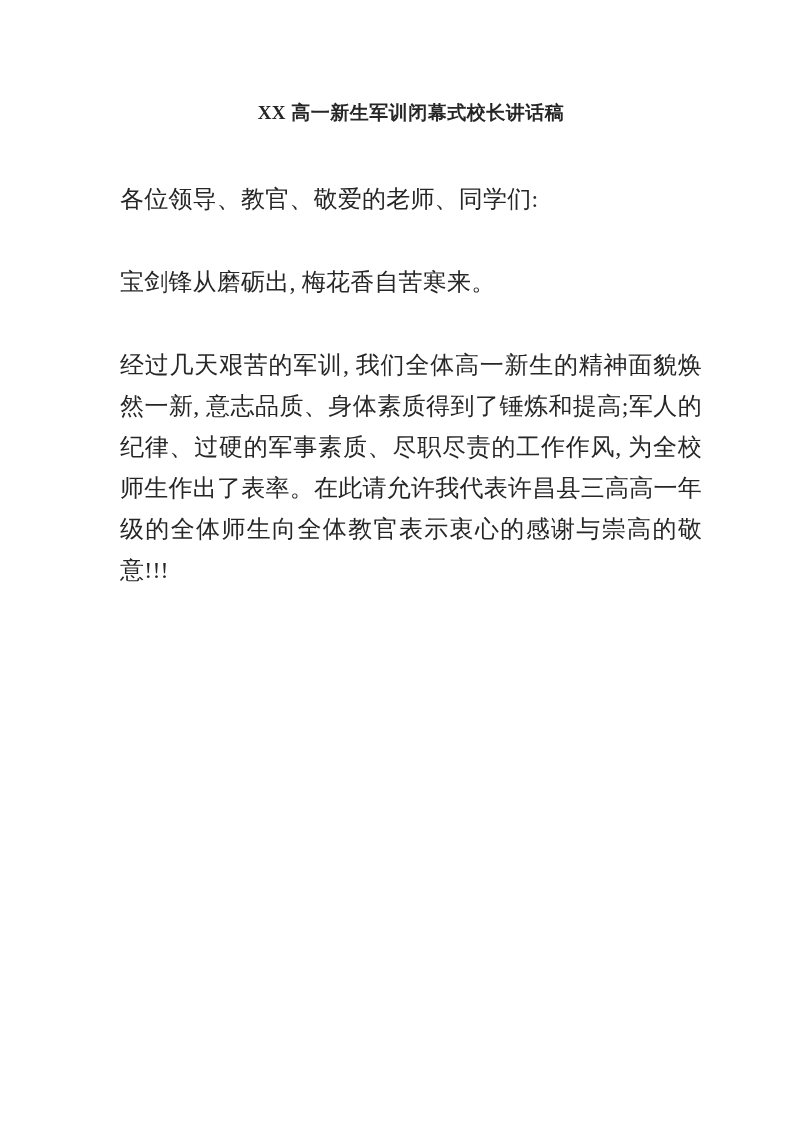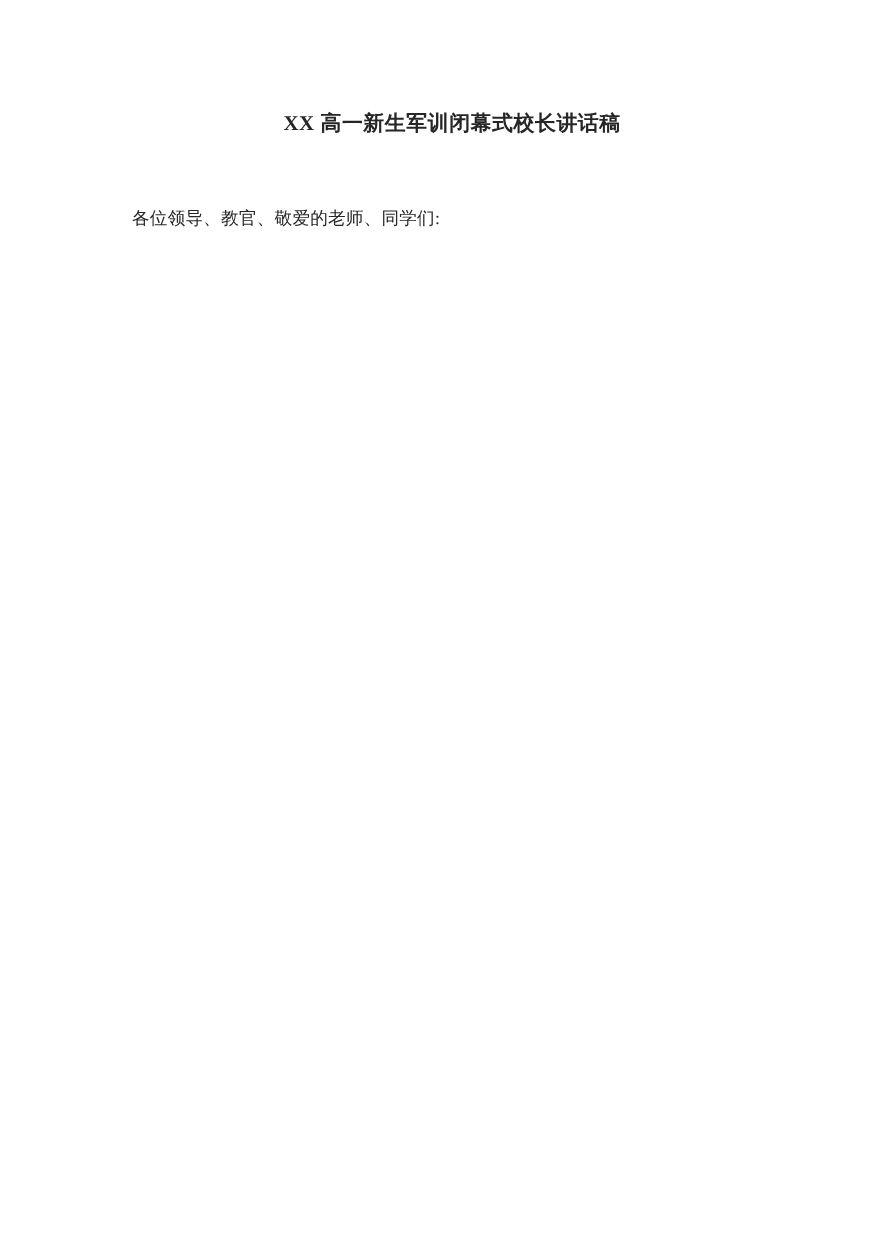--- a/index.html
+++ b/index.html
@@ -20,35 +20,37 @@
   }
   .doc-title {
     font-size: 19px;
     font-weight: bold;
     text-align: center;
     line-height: 28px;
     margin: 0 0 52px 0;
     letter-spacing: 0.5px;
   }
   .para {
-    font-size: 16px;
+    font-size: 24px;
     line-height: 41px;
     margin: 0 0 42px 0;
     text-align: left;
     letter-spacing: 0.2px;
   }
   .para.justified {
     text-align: justify;
     text-justify: inter-ideograph;
   }
 </style>
 </head>
 <body>
 
 <div class="page">
   <h1 class="doc-title">XX 高一新生军训闭幕式校长讲话稿</h1>
 
   <p class="para">各位领导、教官、敬爱的老师、同学们:</p>
 
 
+  <p class="para">宝剑锋从磨砺出, 梅花香自苦寒来。</p>
 
+  <p class="para justified">经过几天艰苦的军训, 我们全体高一新生的精神面貌焕然一新, 意志品质、身体素质得到了锤炼和提高;军人的纪律、过硬的军事素质、尽职尽责的工作作风, 为全校师生作出了表率。在此请允许我代表许昌县三高高一年级的全体师生向全体教官表示衷心的感谢与崇高的敬意!!!</p>
 
 </div>
 
 </body></html>

